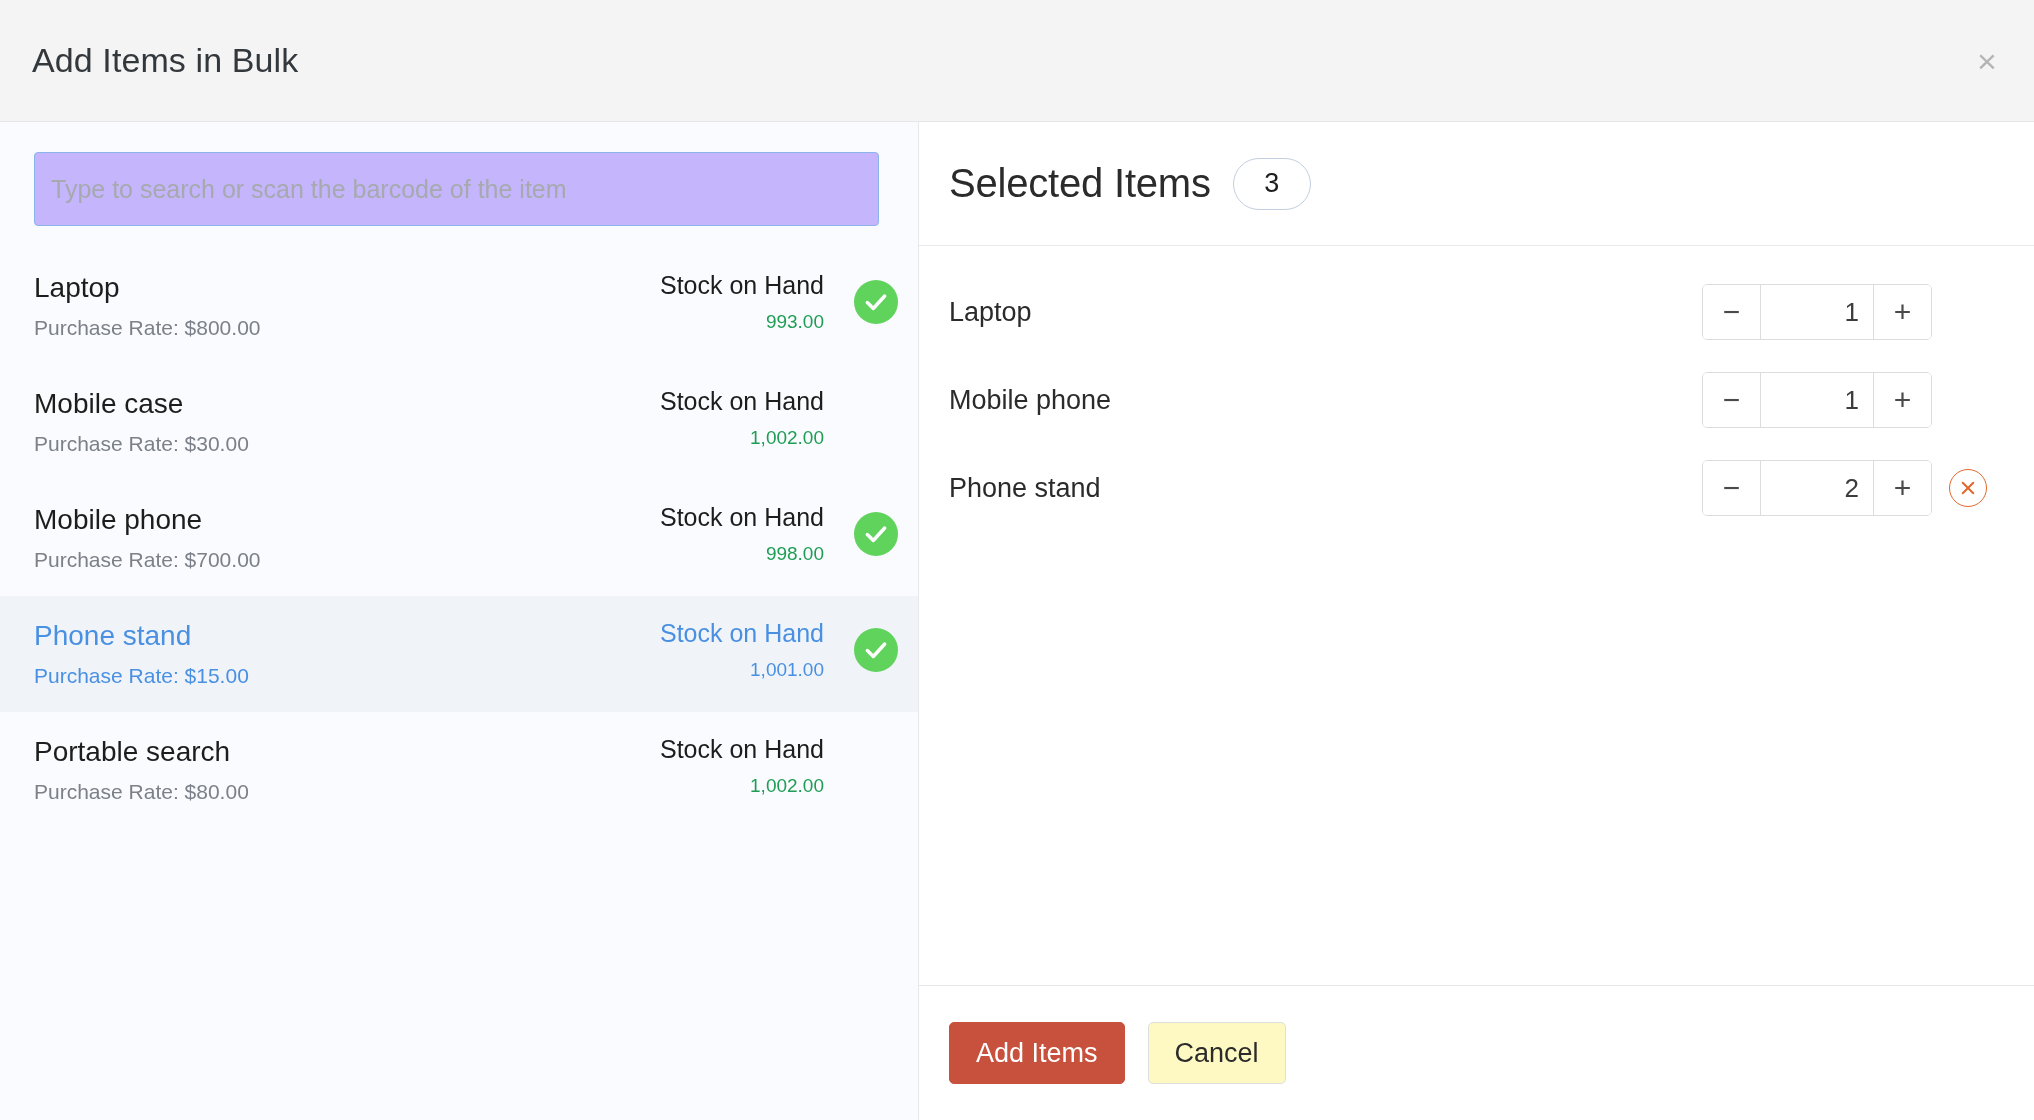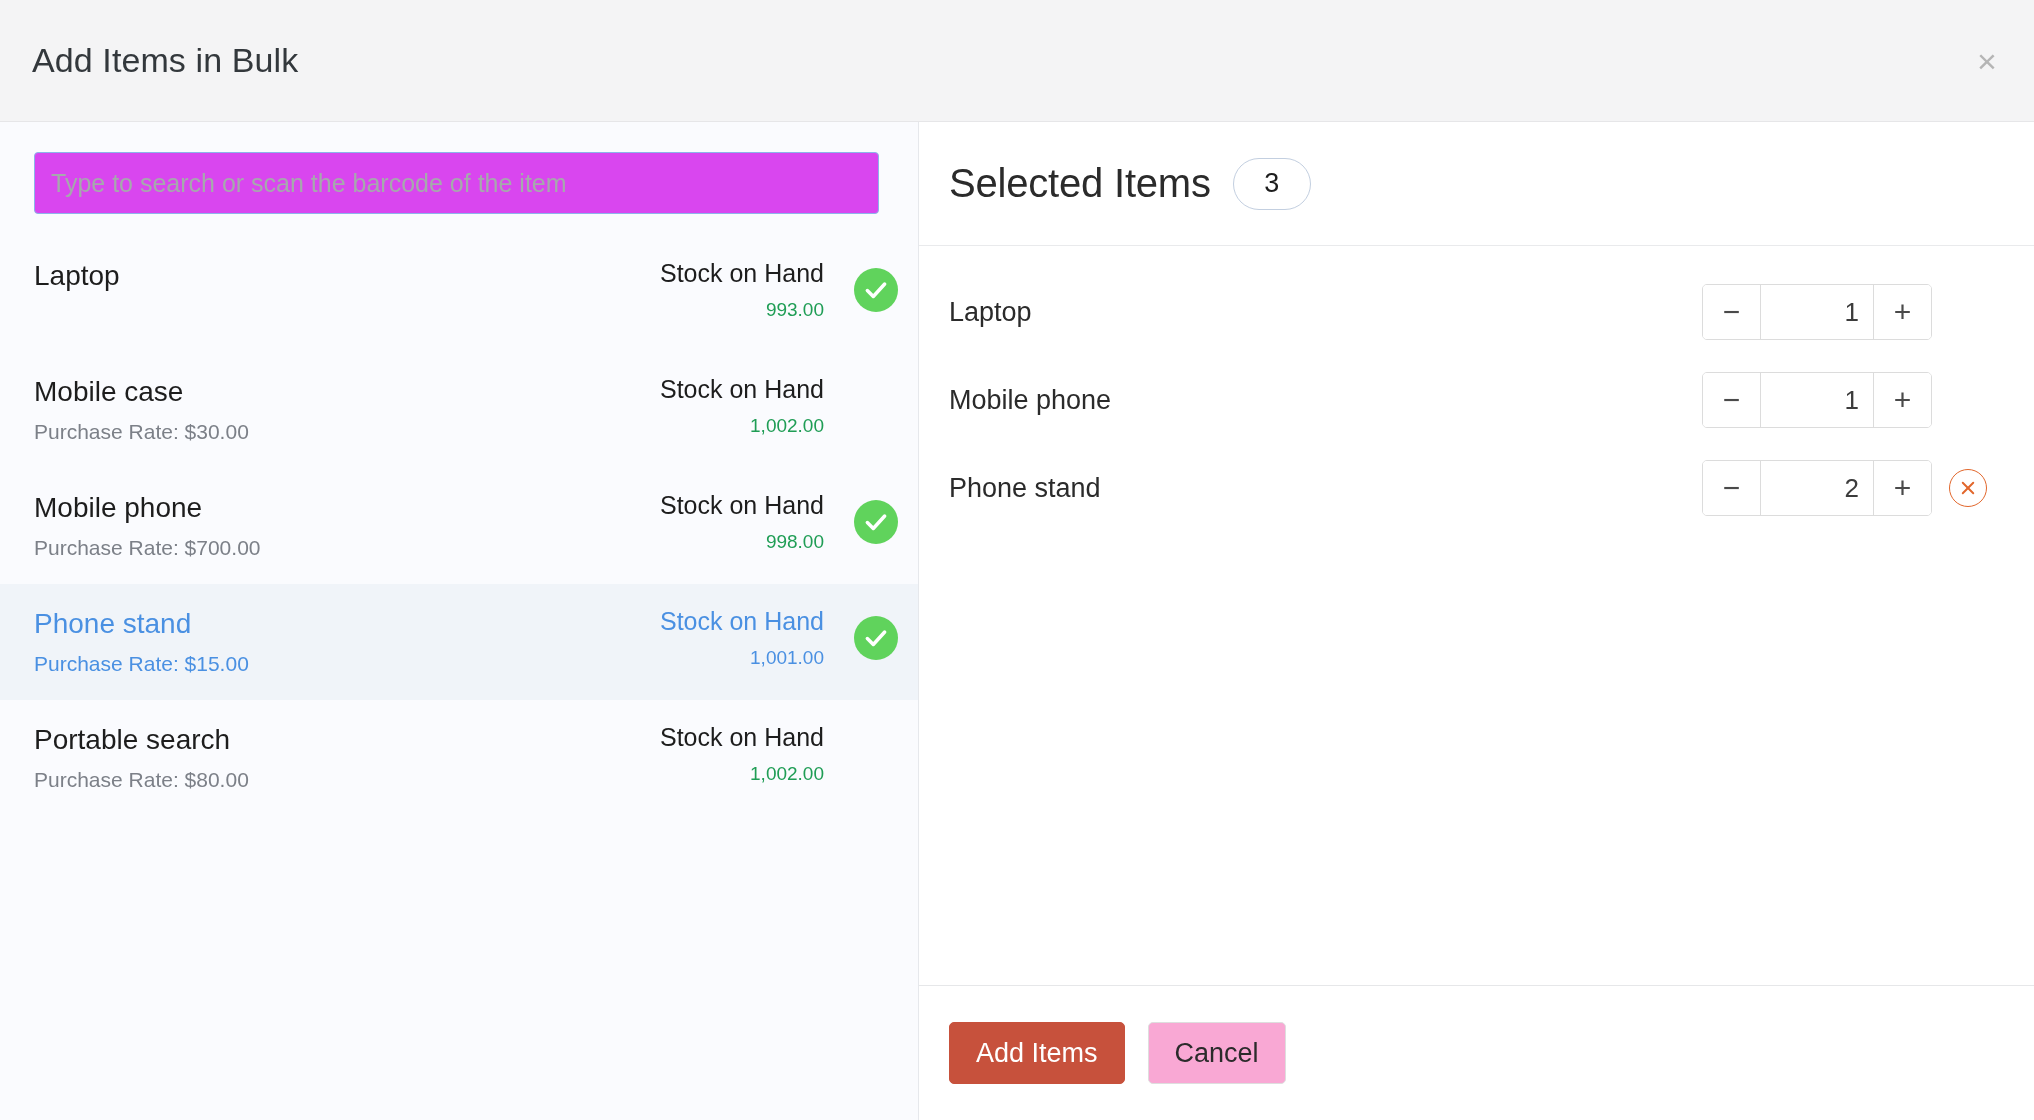--- a/index.html
+++ b/index.html
@@ -71,24 +71,24 @@
     border-right: 1px solid #e6e8ec;
     display: flex;
     flex-direction: column;
     overflow: hidden;
   }
   .search-wrap {
     padding: 30px 32px 22px 34px;
   }
   .search-input {
     width: 845px;
-    height: 62px;
+    height: 74px;
     border: 1px solid #8cb4ea;
     border-radius: 4px;
-    background: #d946ef;
+    background: #c4b5fd;
     padding: 0 16px;
     font-size: 25px;
     color: #33383c;
     font-family: "Liberation Sans", sans-serif;
     outline: none;
   }
   .search-input::placeholder { color: #a6a9ad; }
 
   .item-list {
     flex: 1;
@@ -282,21 +282,21 @@
     cursor: pointer;
     padding: 0 26px;
     border: 1px solid transparent;
   }
   .btn-primary {
     background: #c7513c;
     color: #ffffff;
     border-color: #c7513c;
   }
   .btn-secondary {
-    background: #f9a8d4;
+    background: #fef9c3;
     color: #2b2b2b;
     border-color: #dedede;
   }
 </style>
 </head>
 <body>
 
 <div class="dialog">
 
   <div class="dialog-header">
@@ -307,20 +307,21 @@
   <div class="dialog-body">
 
     <div class="left-pane">
       <div class="search-wrap">
         <input class="search-input" type="text" placeholder="Type to search or scan the barcode of the item" style="">
       </div>
       <div class="item-list">
           <div class="item-row">
             <div class="item-main">
               <div class="item-name">Laptop</div>
+              <div class="item-rate">Purchase Rate: $800.00</div>
             </div>
             <div class="item-stock">
               <div class="stock-label">Stock on Hand</div>
               <div class="stock-value">993.00</div>
             </div>
             <div class="check-slot">
               <div class="check-badge">
                 <svg width="26" height="26" viewBox="0 0 24 24" fill="none" stroke="#ffffff" stroke-width="3.2" stroke-linecap="round" stroke-linejoin="round">
                   <polyline points="4,12.5 9.5,18 20,6.5"></polyline>
                 </svg>

